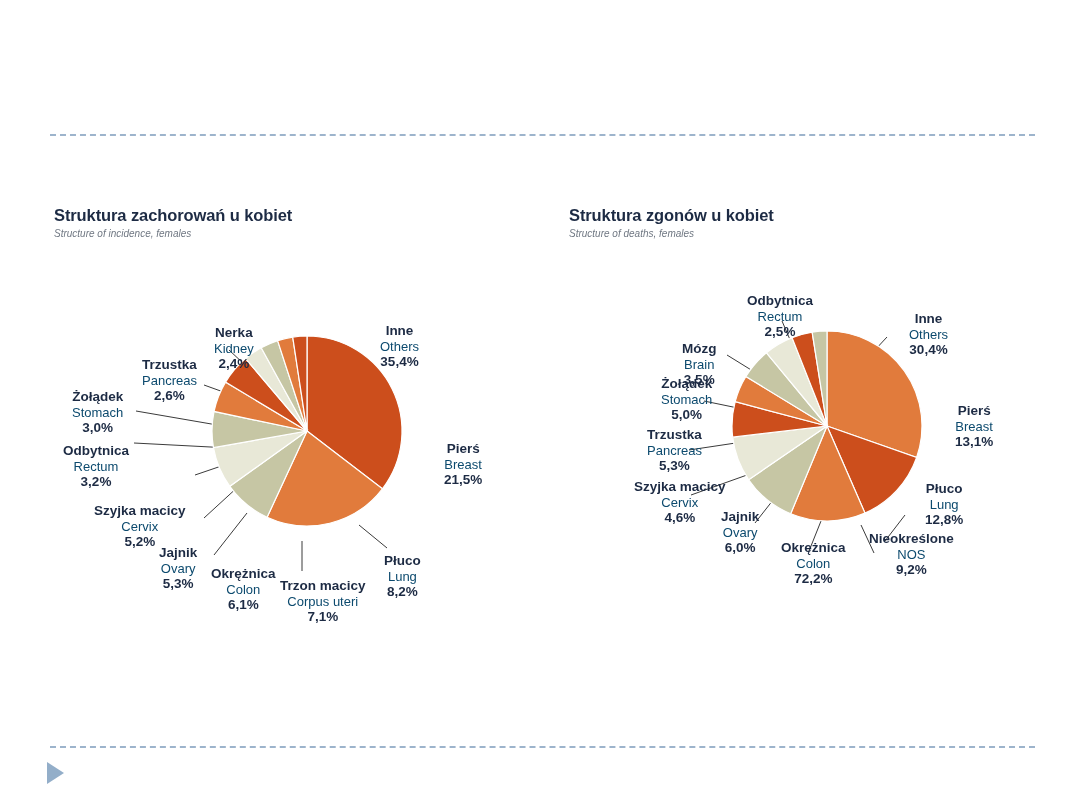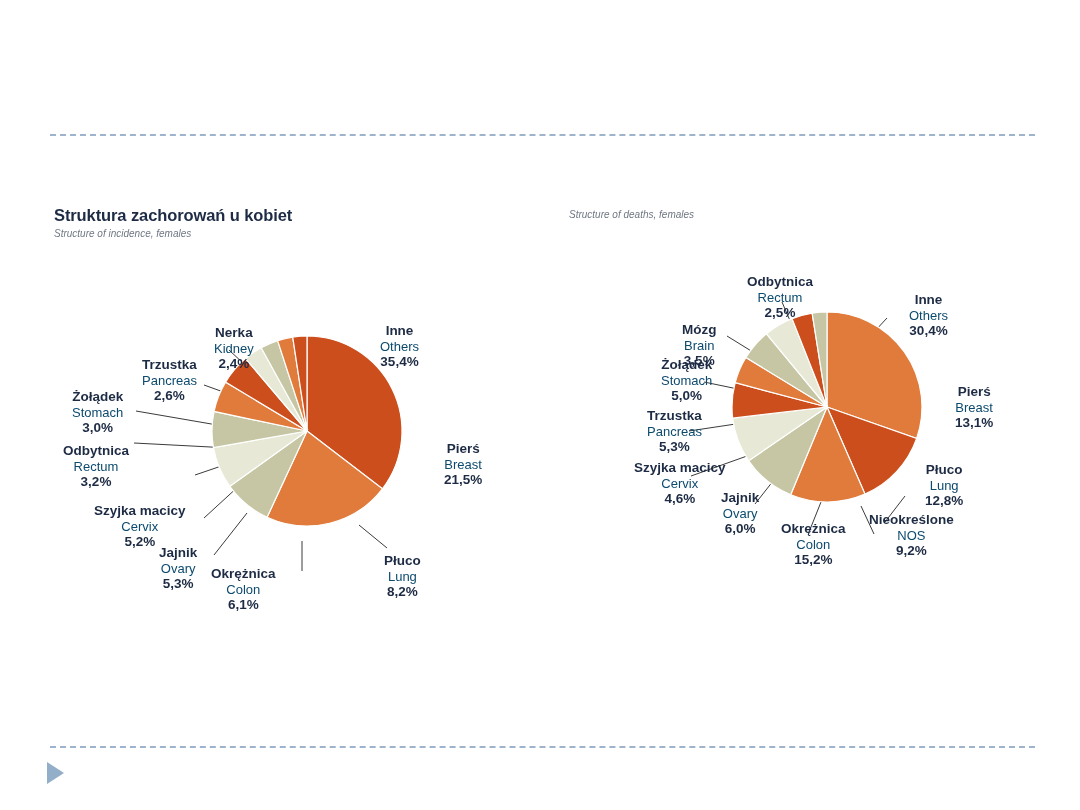--- a/index.html
+++ b/index.html
@@ -122,20 +122,25 @@
         <span class="en">Ovary</span>
         <span class="pc">5,3%</span>
       </div>
 
       <div class="lbl" style="left:157px;top:313px;">
         <span class="pl">Okrężnica</span>
         <span class="en">Colon</span>
         <span class="pc">6,1%</span>
       </div>
 
+      <div class="lbl" style="left:226px;top:325px;">
+        <span class="pl">Trzon macicy</span>
+        <span class="en">Corpus uteri</span>
+        <span class="pc">7,1%</span>
+      </div>
 
       <div class="lbl" style="left:330px;top:300px;">
         <span class="pl">Płuco</span>
         <span class="en">Lung</span>
         <span class="pc">8,2%</span>
       </div>
 
       <div class="lbl" style="left:390px;top:188px;">
         <span class="pl">Pierś</span>
         <span class="en">Breast</span>
@@ -144,20 +149,21 @@
 
       <div class="lbl" style="left:326px;top:70px;">
         <span class="pl">Inne</span>
         <span class="en">Others</span>
         <span class="pc">35,4%</span>
       </div>
     </div>
   </div>
 
   <div class="panel panel-right">
+    <div class="title-pl">Struktura zgonów u kobiet</div>
     <div class="title-en">Structure of deaths, females</div>
 
     <div class="chart-area">
       <svg width="500" height="370">
         <g stroke="#3b3b3b" stroke-width="1" fill="none">
           <path d="M213,68 L231,110"></path>
           <path d="M158,102 L200,128"></path>
           <path d="M135,148 L193,160"></path>
           <path d="M120,197 L180,188"></path>
           <path d="M122,242 L178,222"></path>
@@ -215,21 +221,21 @@
 
       <div class="lbl" style="left:152px;top:256px;">
         <span class="pl">Jajnik</span>
         <span class="en">Ovary</span>
         <span class="pc">6,0%</span>
       </div>
 
       <div class="lbl" style="left:212px;top:287px;">
         <span class="pl">Okrężnica</span>
         <span class="en">Colon</span>
-        <span class="pc">15,2%</span>
+        <span class="pc">72,2%</span>
       </div>
 
       <div class="lbl" style="left:300px;top:278px;">
         <span class="pl">Nieokreślone</span>
         <span class="en">NOS</span>
         <span class="pc">9,2%</span>
       </div>
 
       <div class="lbl" style="left:356px;top:228px;">
         <span class="pl">Płuco</span>

